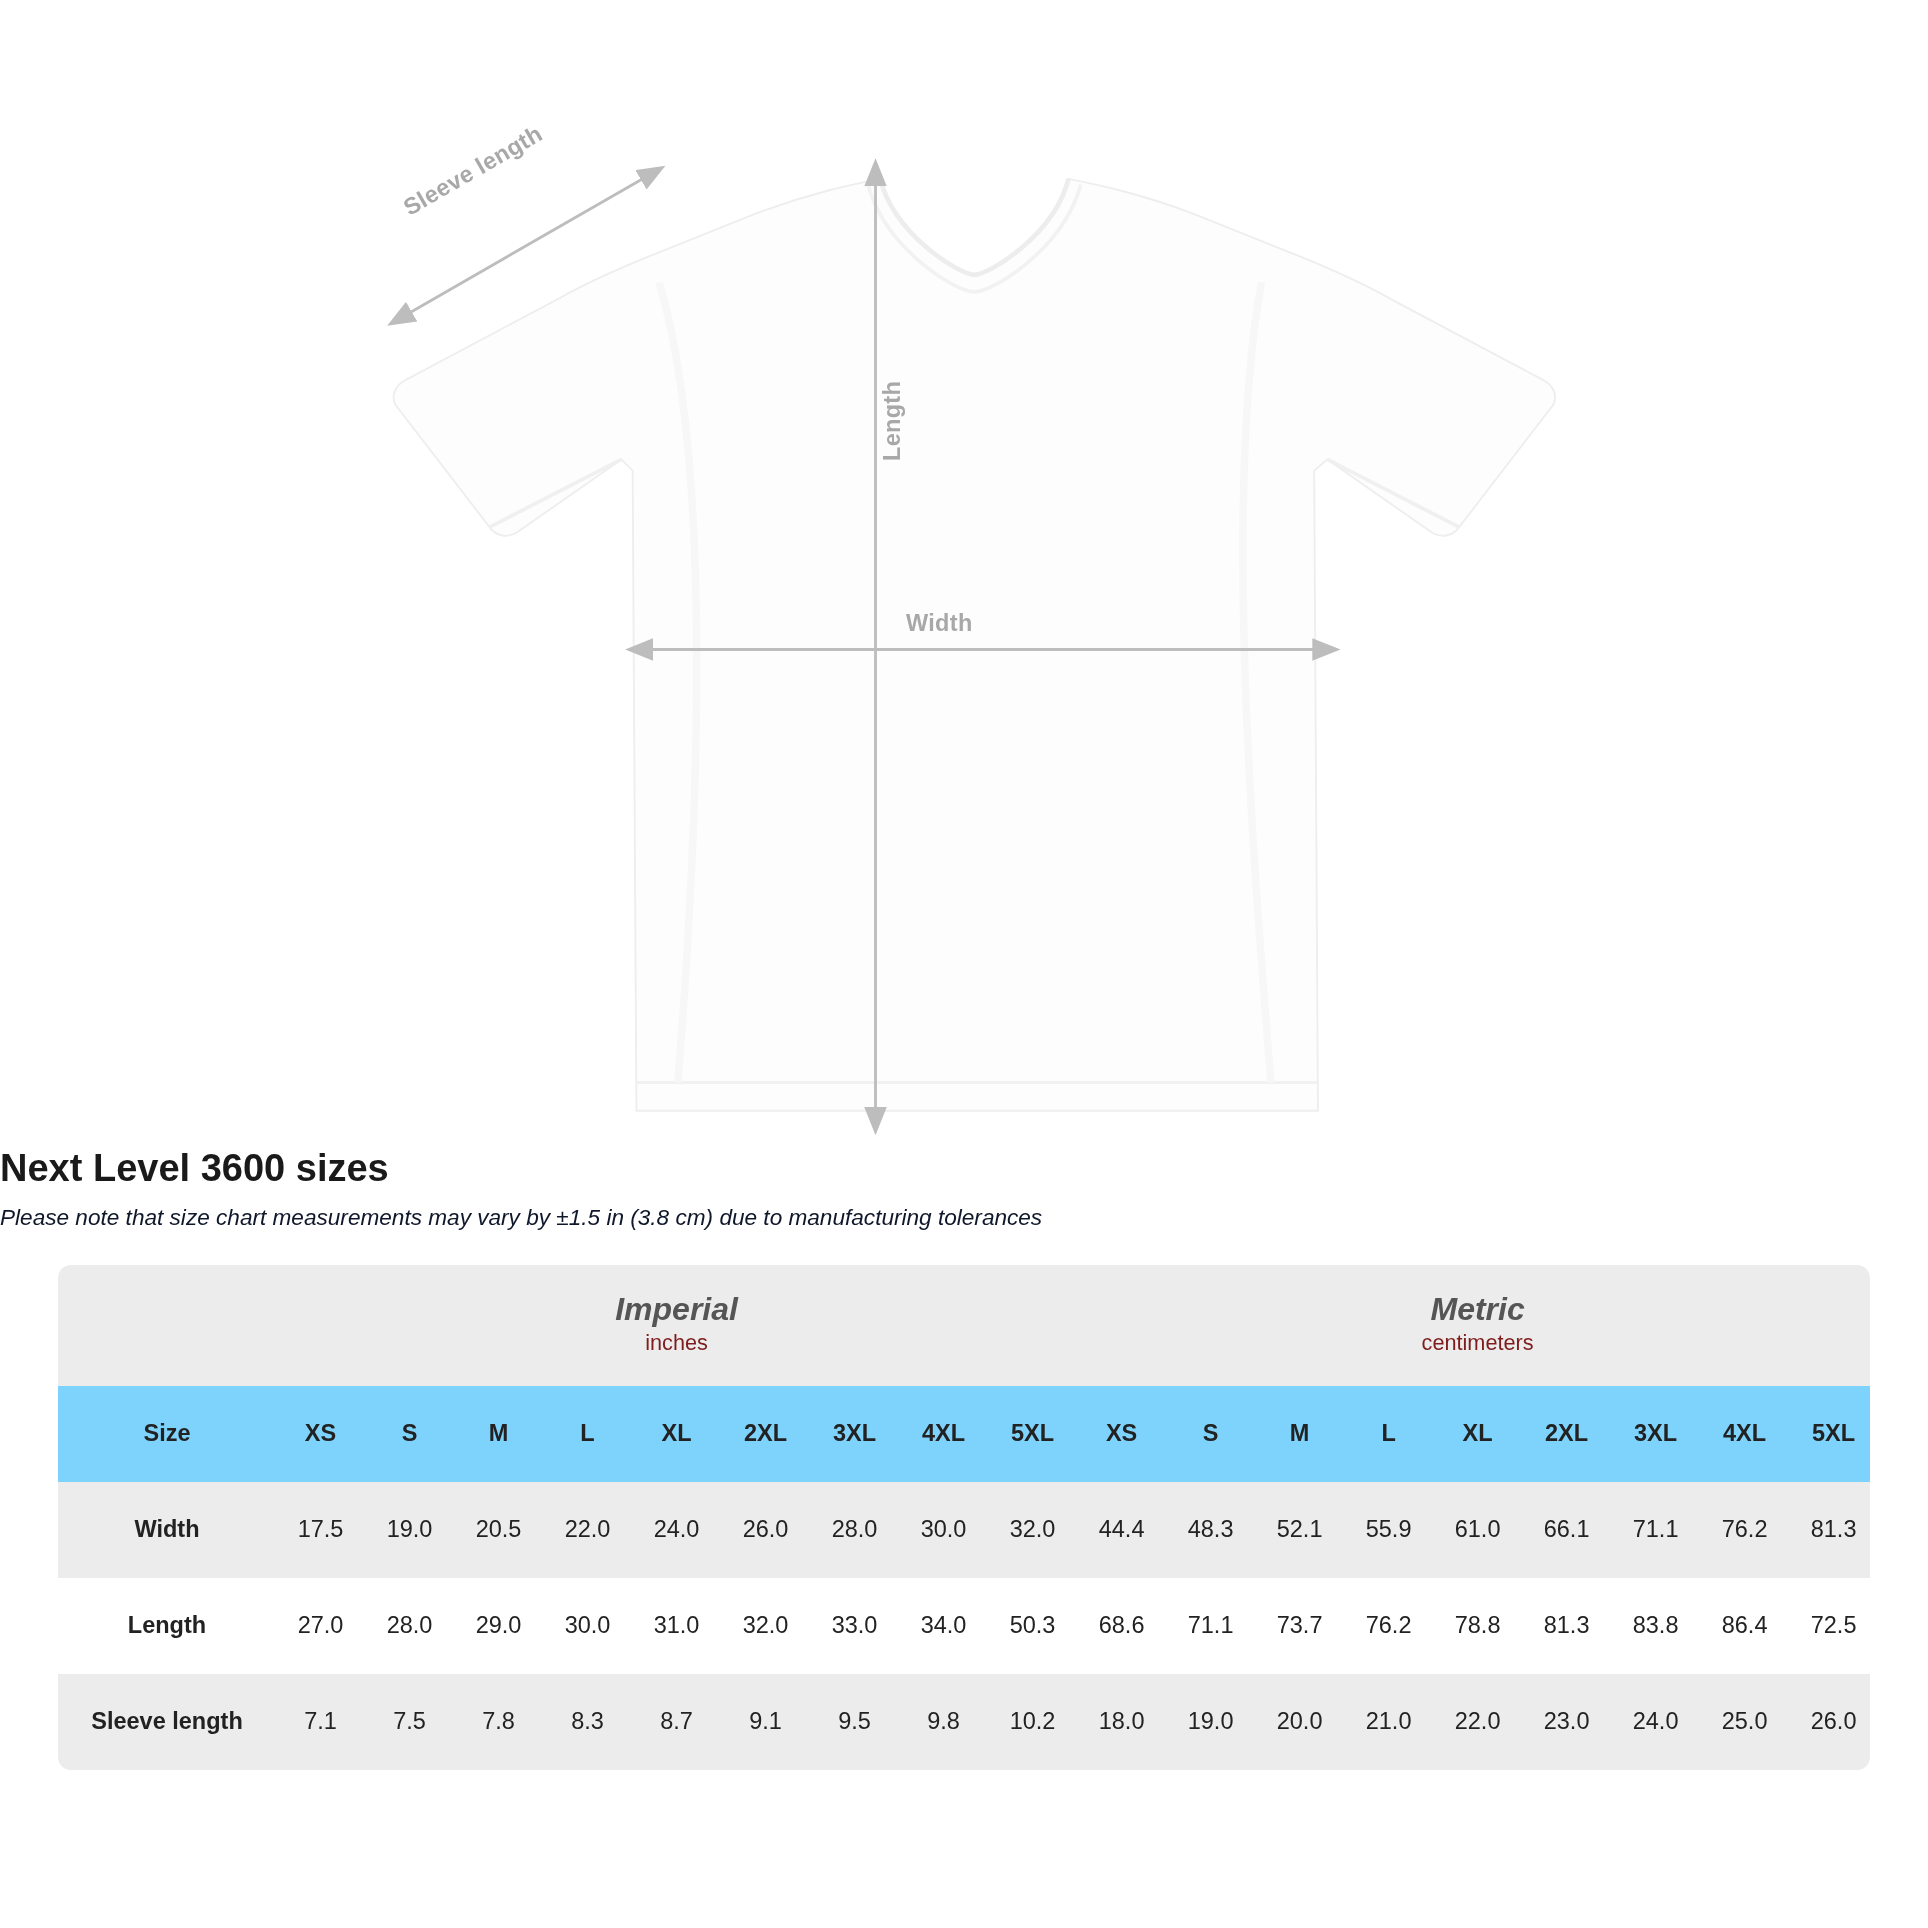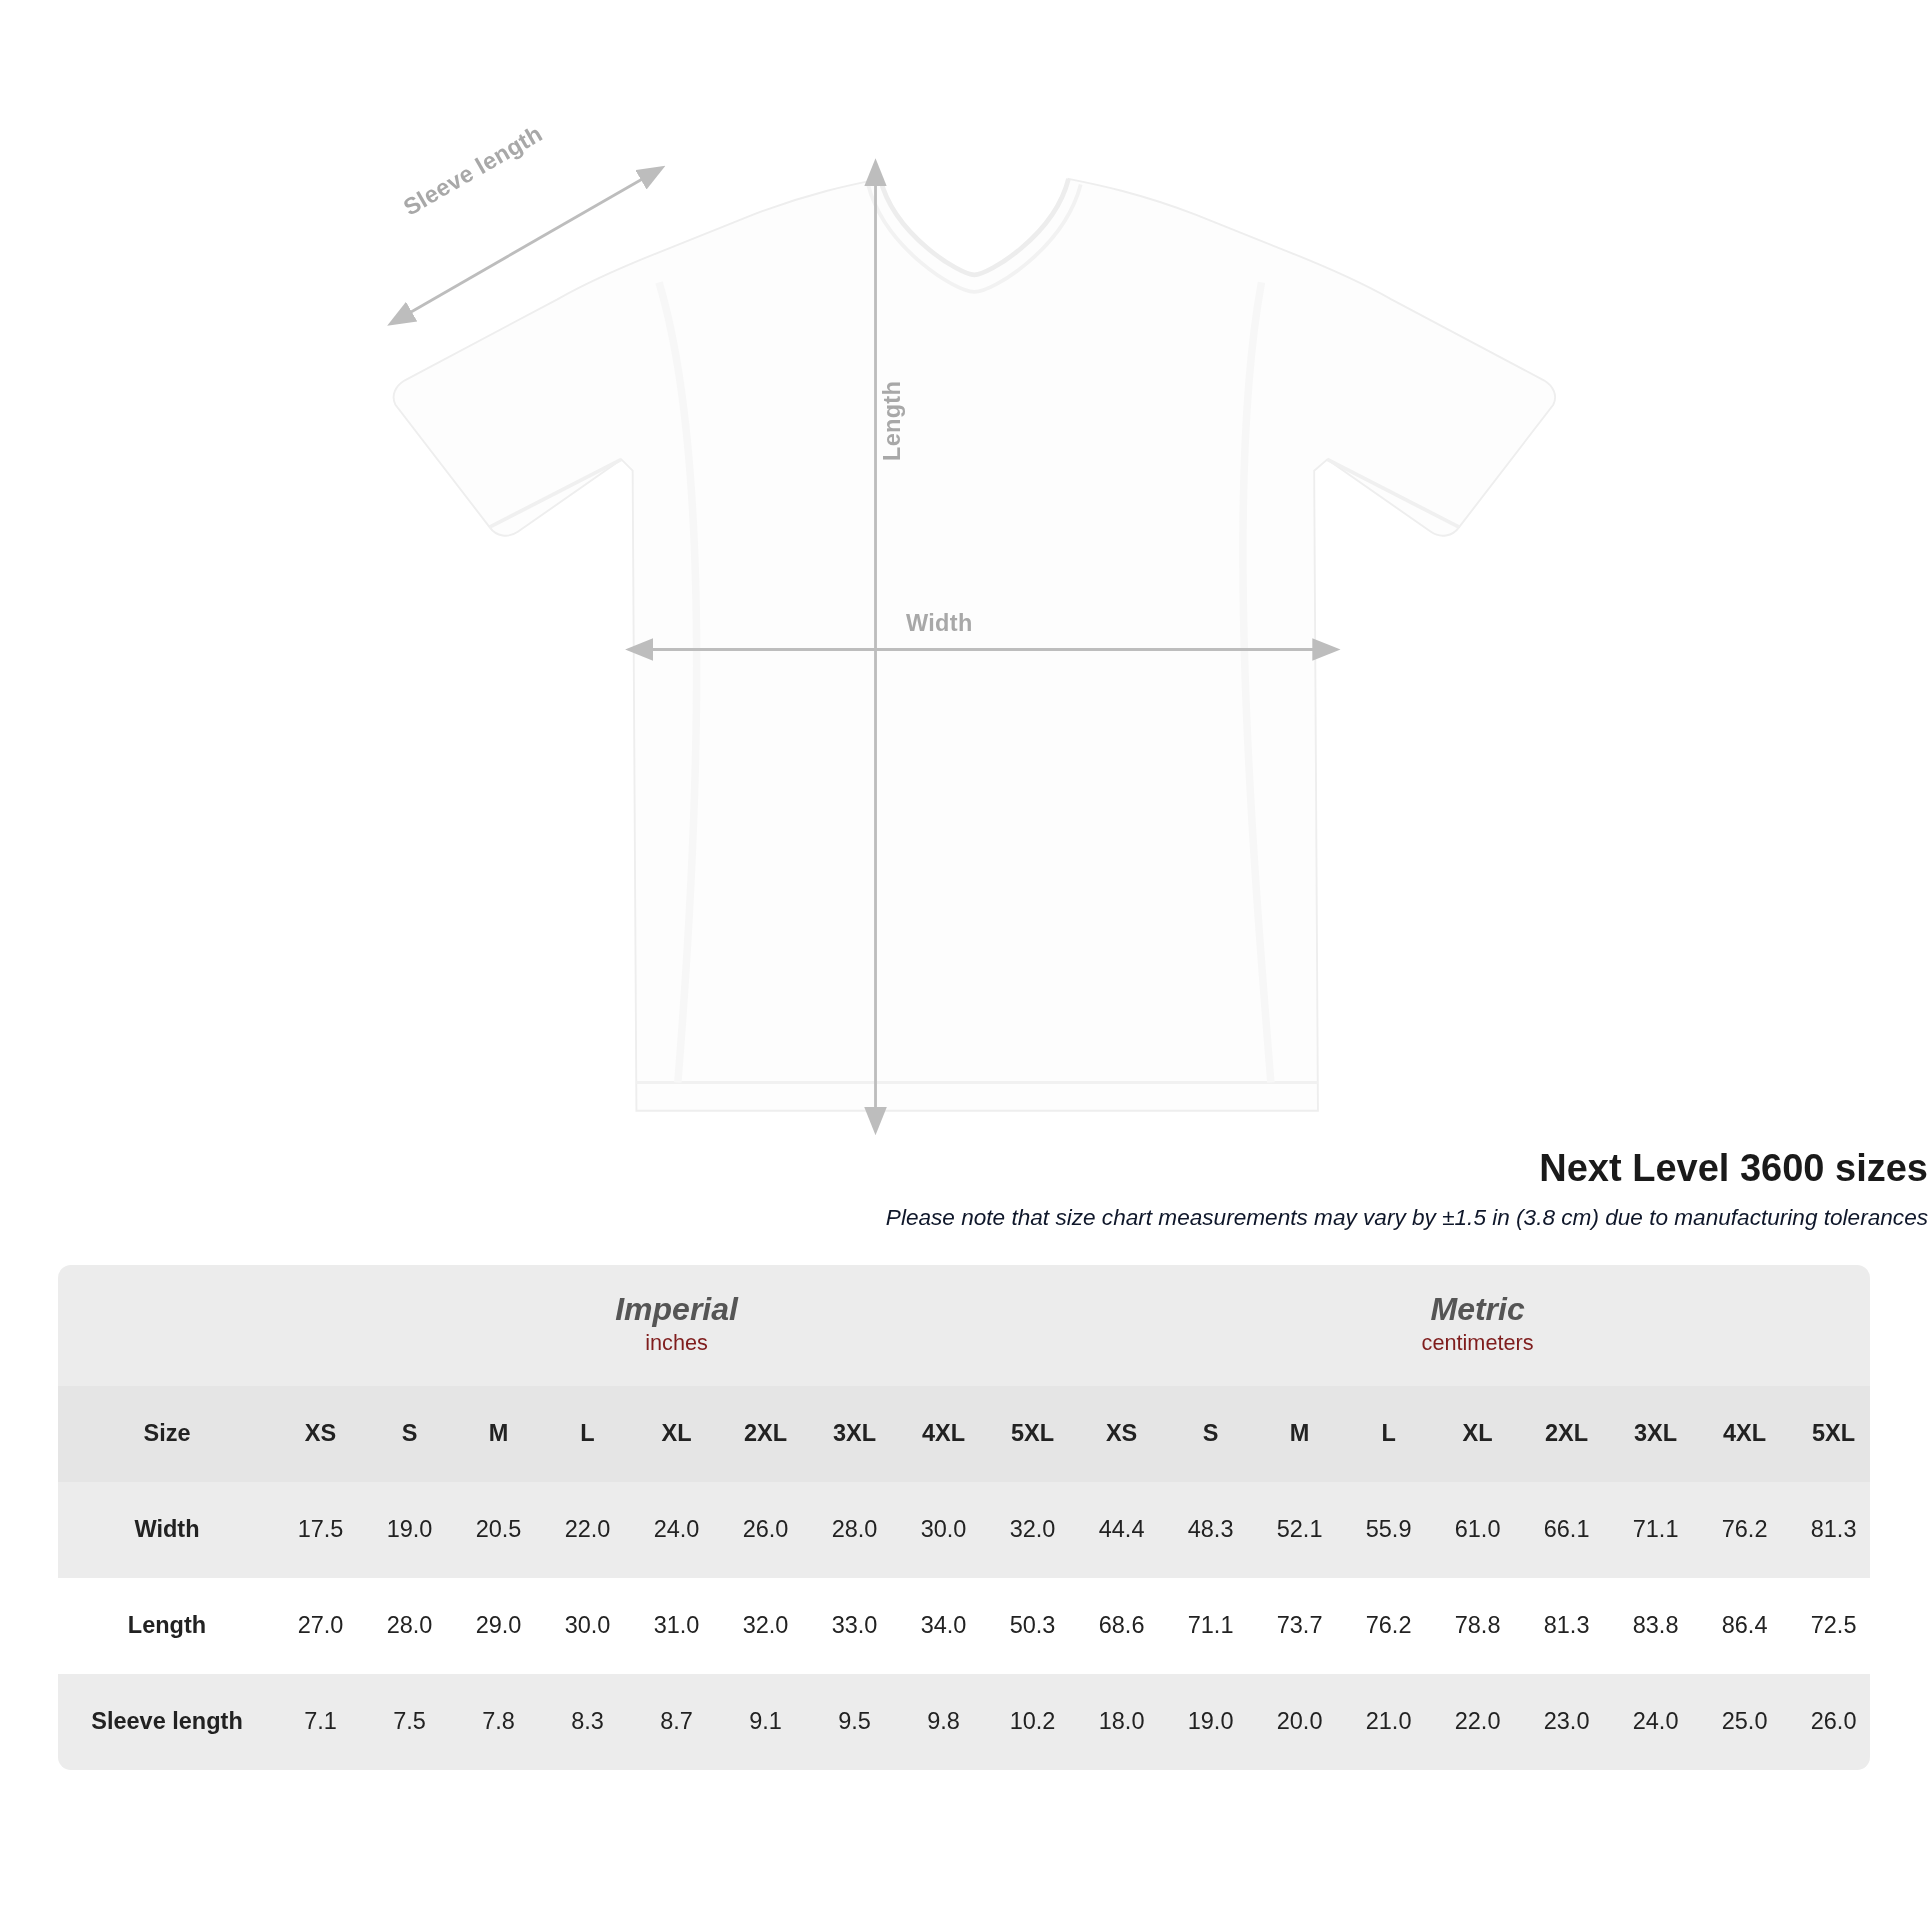--- a/index.html
+++ b/index.html
@@ -51,21 +51,21 @@
     transform: rotate(-90deg);
     transform-origin: left top;
   }
   #label-width {
     left: 906px;
     top: 610px;
   }
 
   
   .title-block {
-    text-align: right;
+    text-align: left;
     margin-top: 7.5px;
   }
   .chart-title {
     font-size: 38px;
     font-weight: bold;
     color: #1a1a1a;
     margin: 0 0 15px 0;
   }
   .chart-note {
     font-size: 22.6px;
@@ -108,21 +108,21 @@
     color: #555;
     line-height: 1.15;
   }
   .sys-unit {
     font-size: 21.7px;
     color: #7f1d1d;
     line-height: 1.4;
   }
   
   .size-row td {
-    background: #e5e5e5;
+    background: #7dd3fc;
     height: 94px;
     font-weight: bold;
     color: #3a3a3a;
   }
   .row-label {
     font-weight: bold;
     color: #3a3a3a;
     font-size: 25.4px;
   }
   .data-row-alt td { background: #ececec; height: 94px; }

